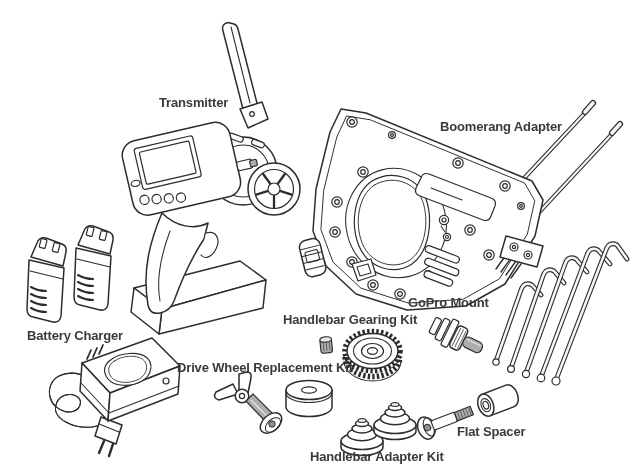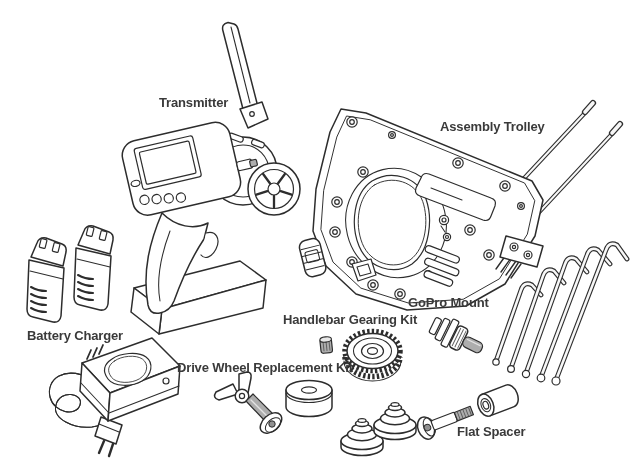--- a/index.html
+++ b/index.html
@@ -323,19 +323,20 @@
     <circle class="fw2" cx="496" cy="345" r="3.2"></circle>
     <circle class="fw2" cx="511" cy="352" r="3.4"></circle>
     <circle class="fw2" cx="526" cy="357" r="3.6"></circle>
     <circle class="fw2" cx="541" cy="361" r="3.8"></circle>
     <circle class="fw2" cx="556" cy="364" r="4"></circle>
   </g>
 </svg>
 
   <div class="lbl" style="left:159px;top:79px">Transmitter</div>
   <div class="lbl" style="left:27px;top:312px">Battery Charger</div>
-  <div class="lbl" style="left:440px;top:103px">Assembly Trolley</div>
+  <div class="lbl" style="left:440px;top:103px">Boomerang Adapter</div>
   <div class="lbl" style="left:408px;top:279px">GoPro Mount</div>
   <div class="lbl" style="left:283px;top:296px">Handlebar Gearing Kit</div>
   <div class="lbl" style="left:177px;top:344px">Drive Wheel Replacement Kit</div>
+  <div class="lbl" style="left:310px;top:433px">Handlebar Adapter Kit</div>
   <div class="lbl" style="left:457px;top:408px">Flat Spacer</div>
 
 </div>
 
 </body></html>

